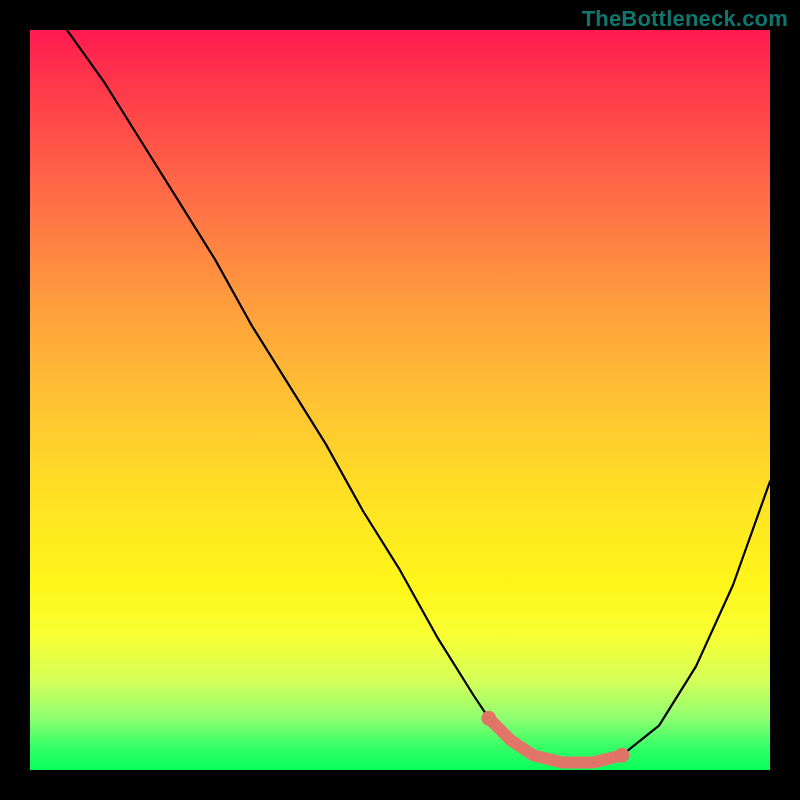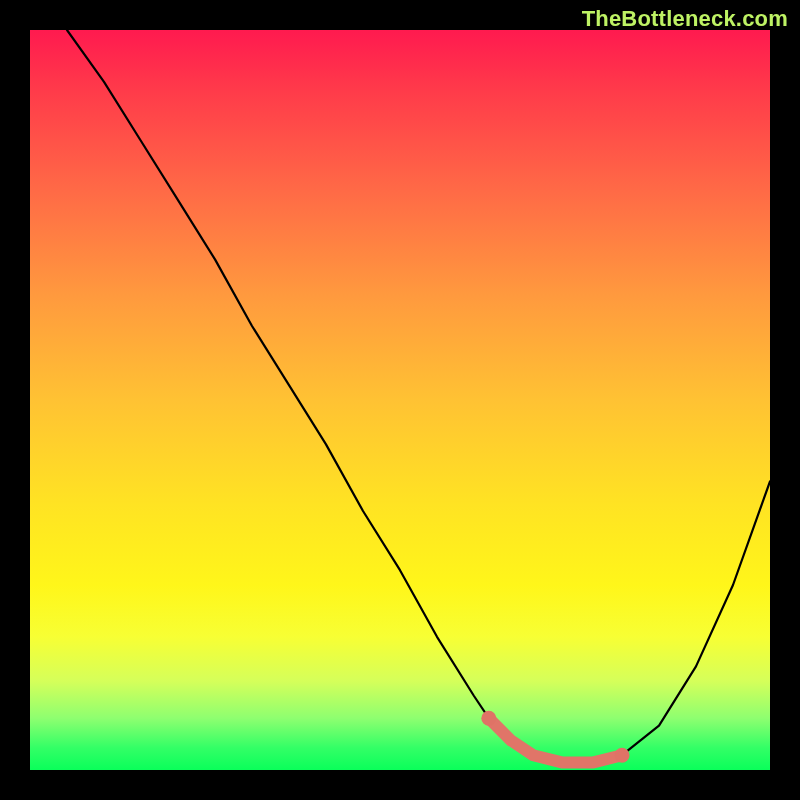--- a/index.html
+++ b/index.html
@@ -16,21 +16,21 @@
     height: 800px;
     background: #000000;
   }
   .watermark {
     position: absolute;
     top: 6px;
     right: 12px;
     font-family: Arial, Helvetica, sans-serif;
     font-size: 22px;
     font-weight: 600;
-    color: #bef264;
+    color: #0f766e;
     letter-spacing: 0.2px;
     z-index: 10;
   }
   .plot {
     position: absolute;
     left: 30px;
     top: 30px;
     width: 740px;
     height: 740px;
   }

